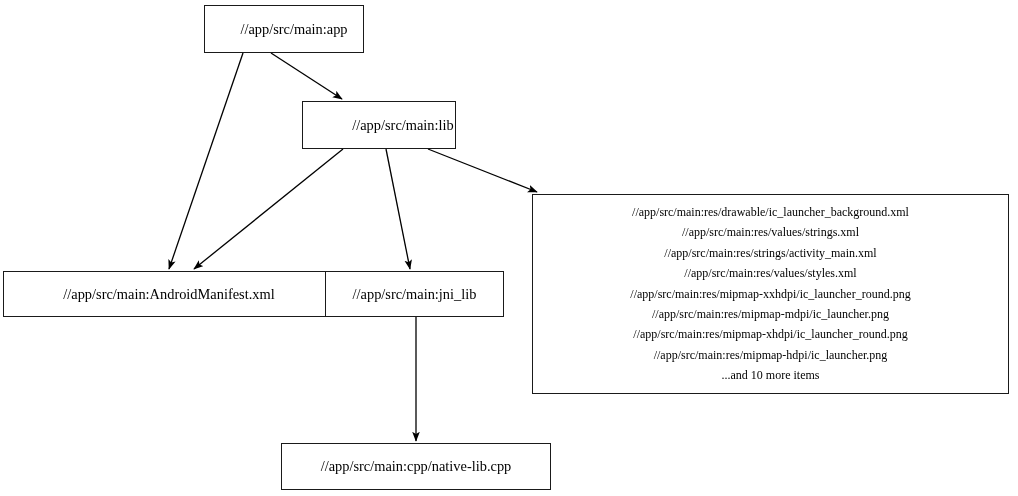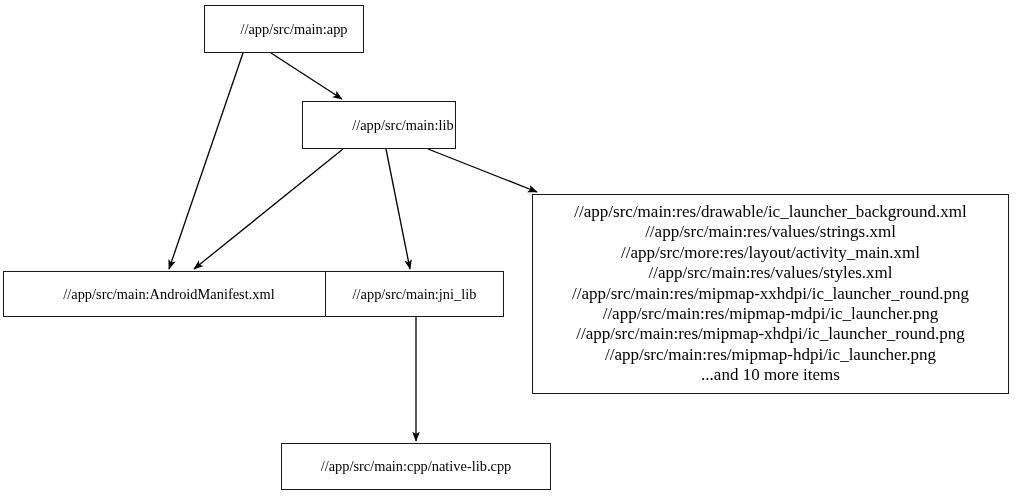--- a/index.html
+++ b/index.html
@@ -41,21 +41,21 @@
   }
   .graph-node.multiline {
     display: block;
     white-space: normal;
     line-height: 20.4px;
     padding-top: 7px;
   }
   .node-line {
     display: block;
     text-align: center;
-    font-size: 17px;
+    font-size: 12px;
     white-space: nowrap;
   }
   
   #node-app            { left: 204px; top: 5px;   width: 160px; height: 48px; padding-left: 20px; }
   #node-lib            { left: 302px; top: 101px; width: 154px; height: 48px; padding-left: 48px; }
   #node-manifest       { left: 3px;   top: 271px; width: 332px; height: 46px; }
   #node-jni-lib        { left: 325px; top: 271px; width: 179px; height: 46px; }
   #node-res-group      { left: 532px; top: 194px; width: 477px; height: 200px; }
   #node-native-lib-cpp { left: 281px; top: 443px; width: 270px; height: 47px; }
 </style>
@@ -88,21 +88,21 @@
 
   <div class="graph-node" id="node-lib">//app/src/main:lib</div>
 
   <div class="graph-node" id="node-manifest">//app/src/main:AndroidManifest.xml</div>
 
   <div class="graph-node" id="node-jni-lib">//app/src/main:jni_lib</div>
 
   <div class="graph-node multiline" id="node-res-group">
     <span class="node-line">//app/src/main:res/drawable/ic_launcher_background.xml</span>
     <span class="node-line">//app/src/main:res/values/strings.xml</span>
-    <span class="node-line">//app/src/more:res/layout/activity_main.xml</span>
+    <span class="node-line">//app/src/main:res/strings/activity_main.xml</span>
     <span class="node-line">//app/src/main:res/values/styles.xml</span>
     <span class="node-line">//app/src/main:res/mipmap-xxhdpi/ic_launcher_round.png</span>
     <span class="node-line">//app/src/main:res/mipmap-mdpi/ic_launcher.png</span>
     <span class="node-line">//app/src/main:res/mipmap-xhdpi/ic_launcher_round.png</span>
     <span class="node-line">//app/src/main:res/mipmap-hdpi/ic_launcher.png</span>
     <span class="node-line">...and 10 more items</span>
   </div>
 
   <div class="graph-node" id="node-native-lib-cpp">//app/src/main:cpp/native-lib.cpp</div>
 

